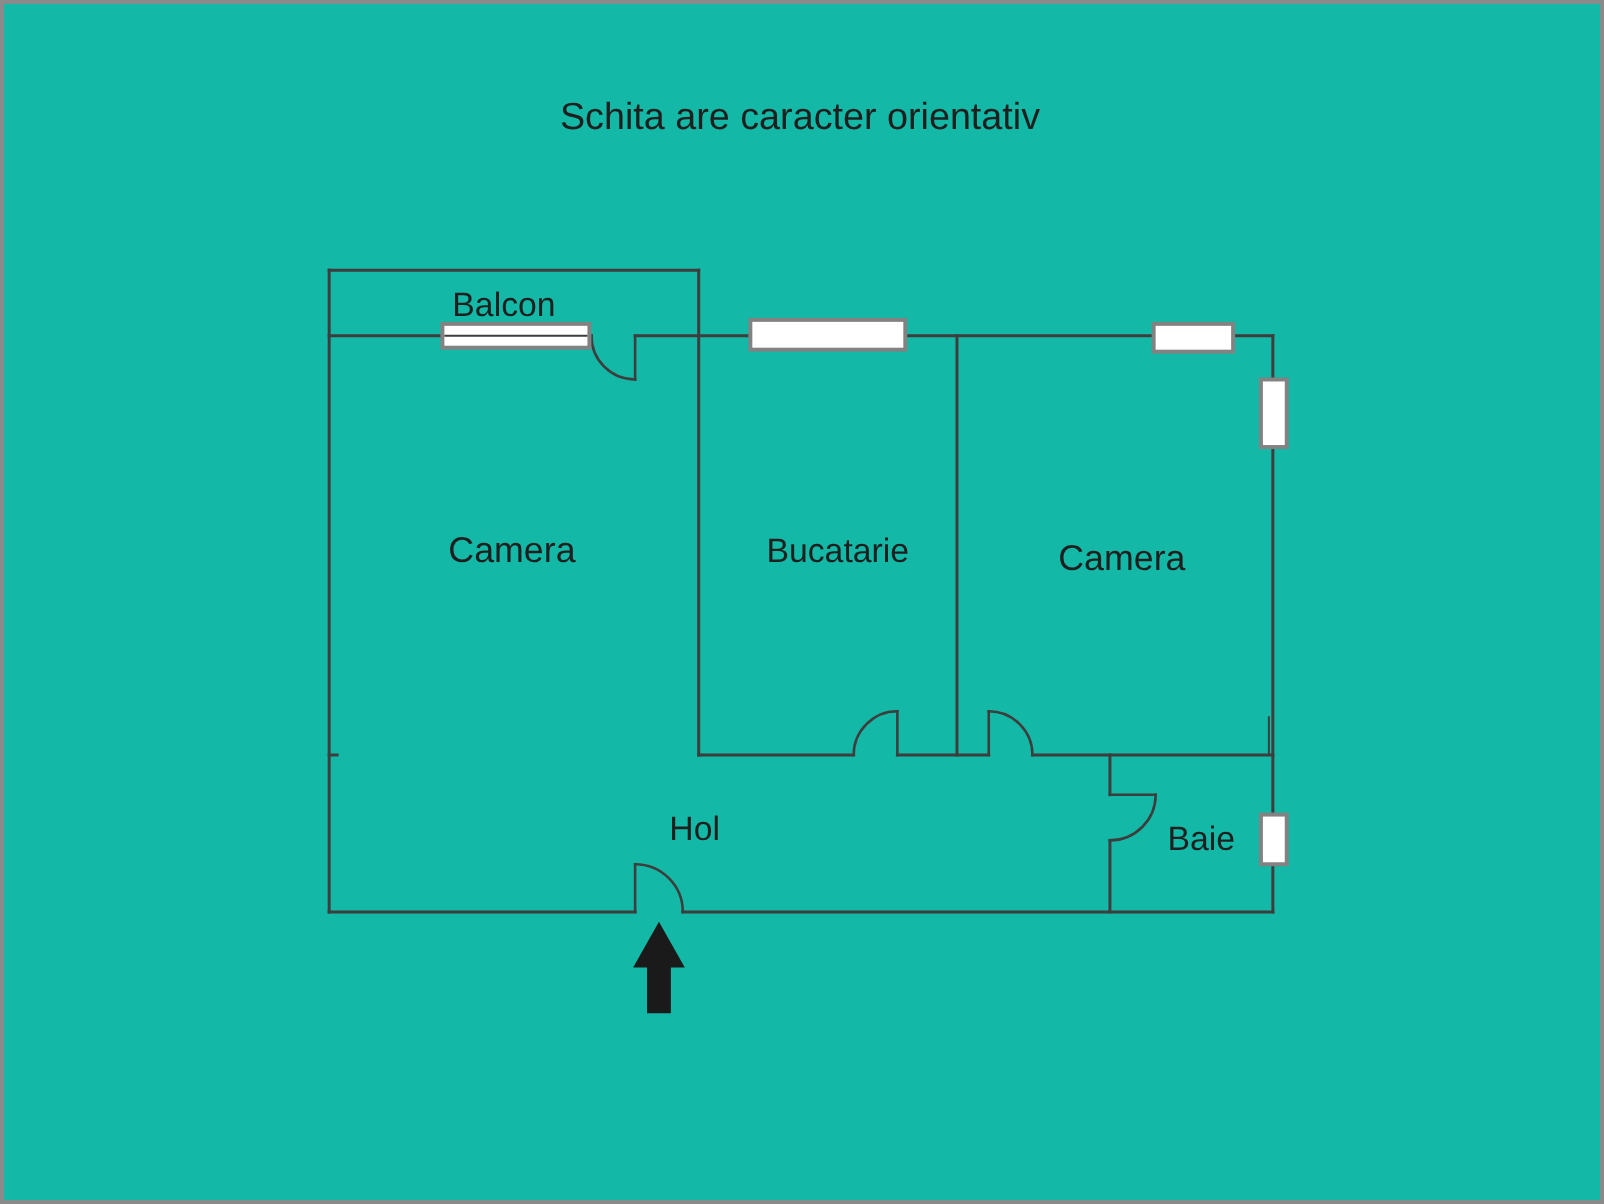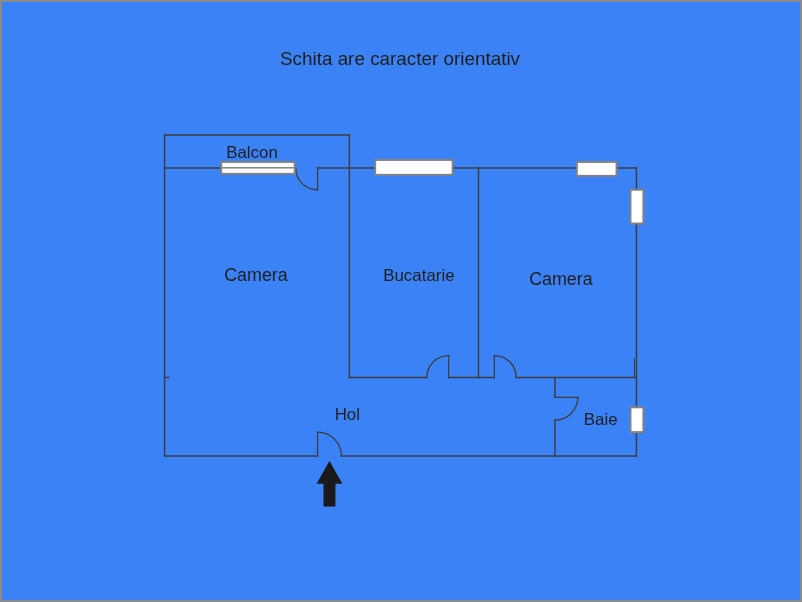--- a/index.html
+++ b/index.html
@@ -7,21 +7,21 @@
     padding: 0;
     background: #ffffff;
     font-family: "Liberation Sans", sans-serif;
   }
   .frame {
     position: relative;
     width: 802px;
     height: 602px;
     box-sizing: border-box;
     border: 2px solid #8a8a8a;
-    background: #3b82f6;
+    background: #14b8a6;
     overflow: hidden;
   }
   .frame svg {
     display: block;
     width: 100%;
     height: 100%;
   }
   .room-label {
     font-family: "Liberation Sans", sans-serif;
   }

